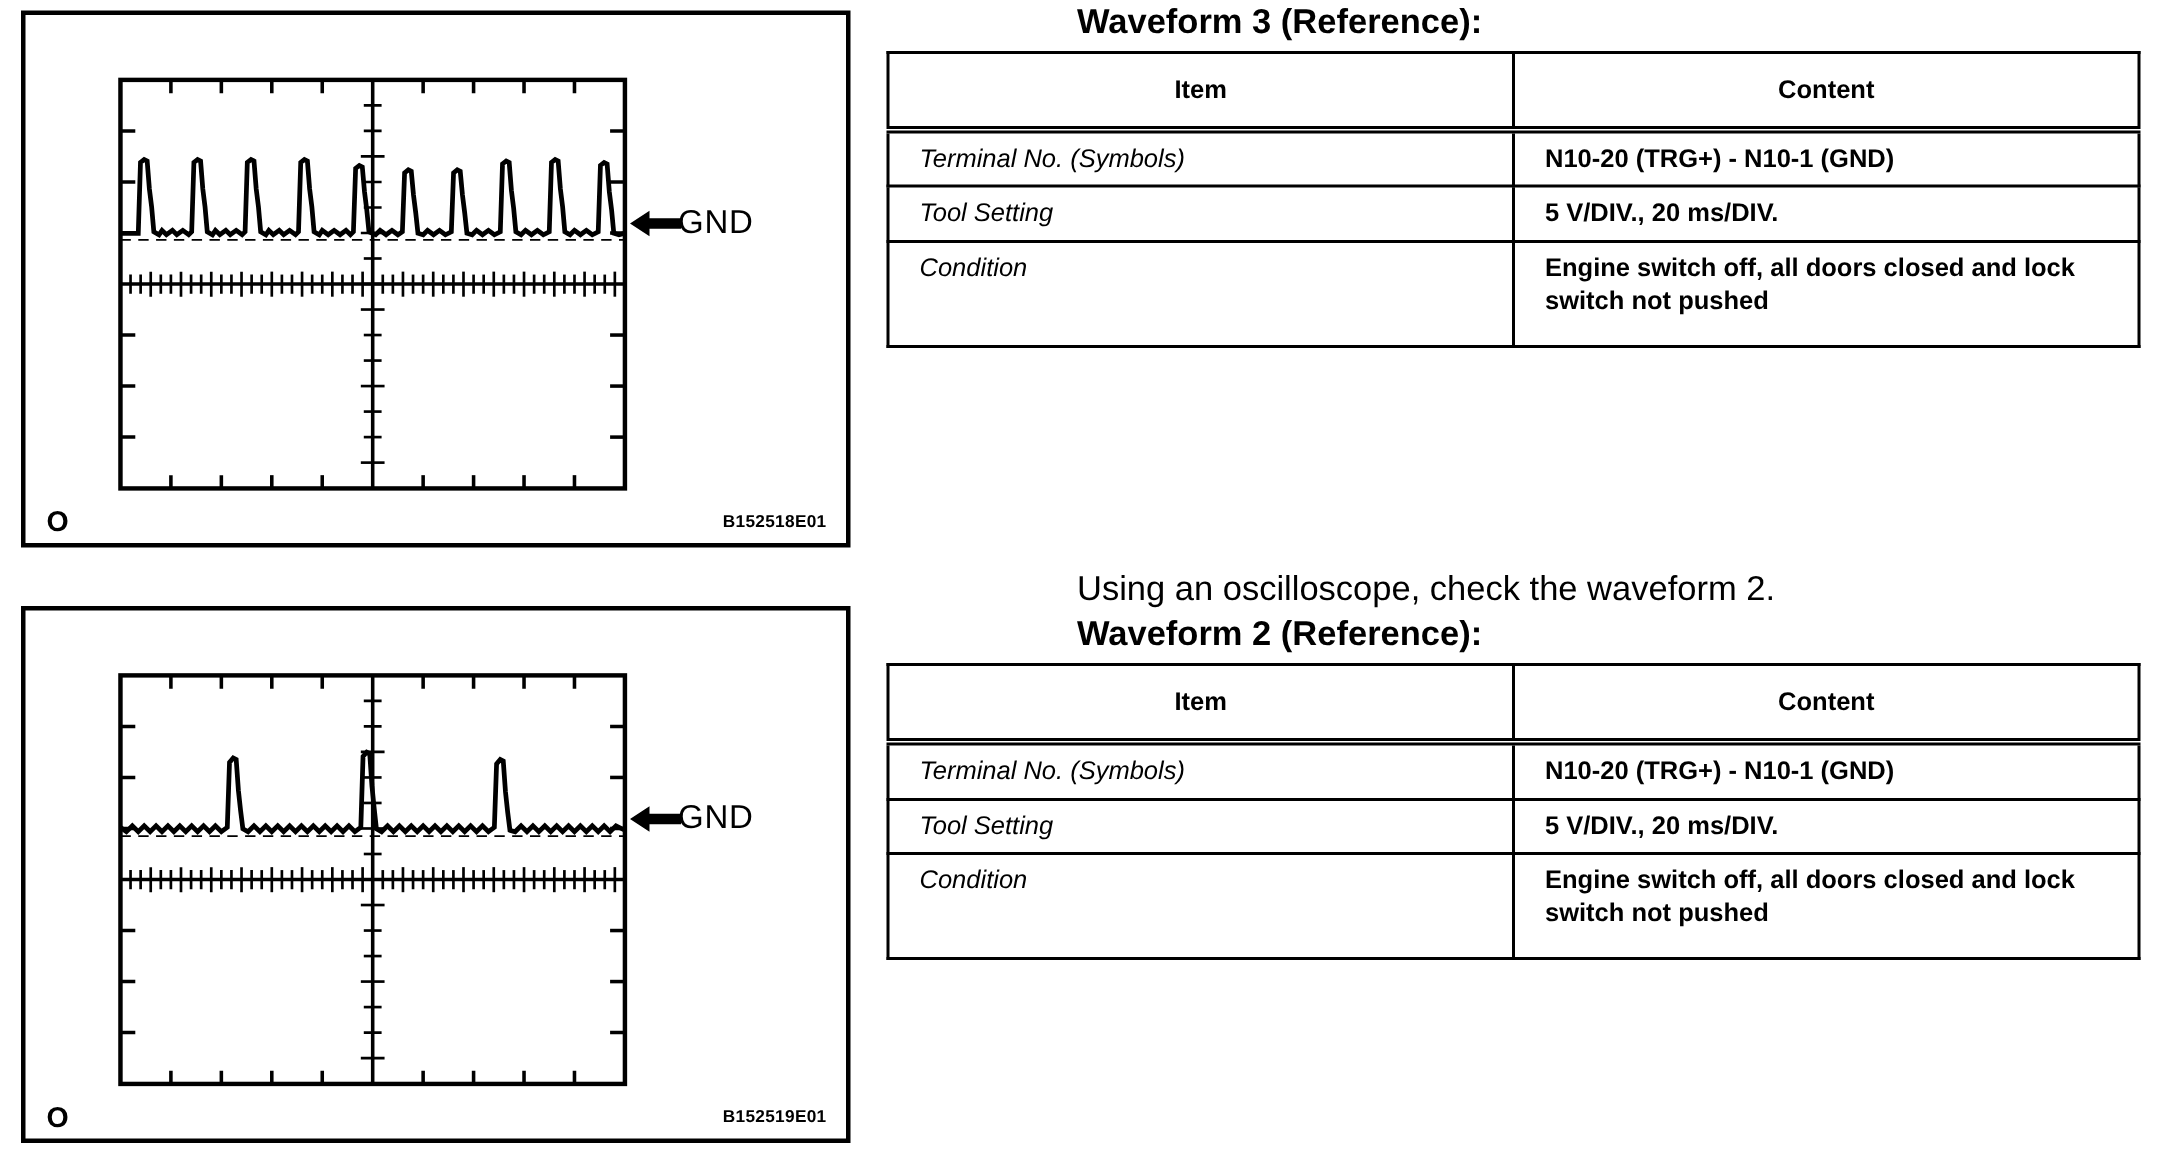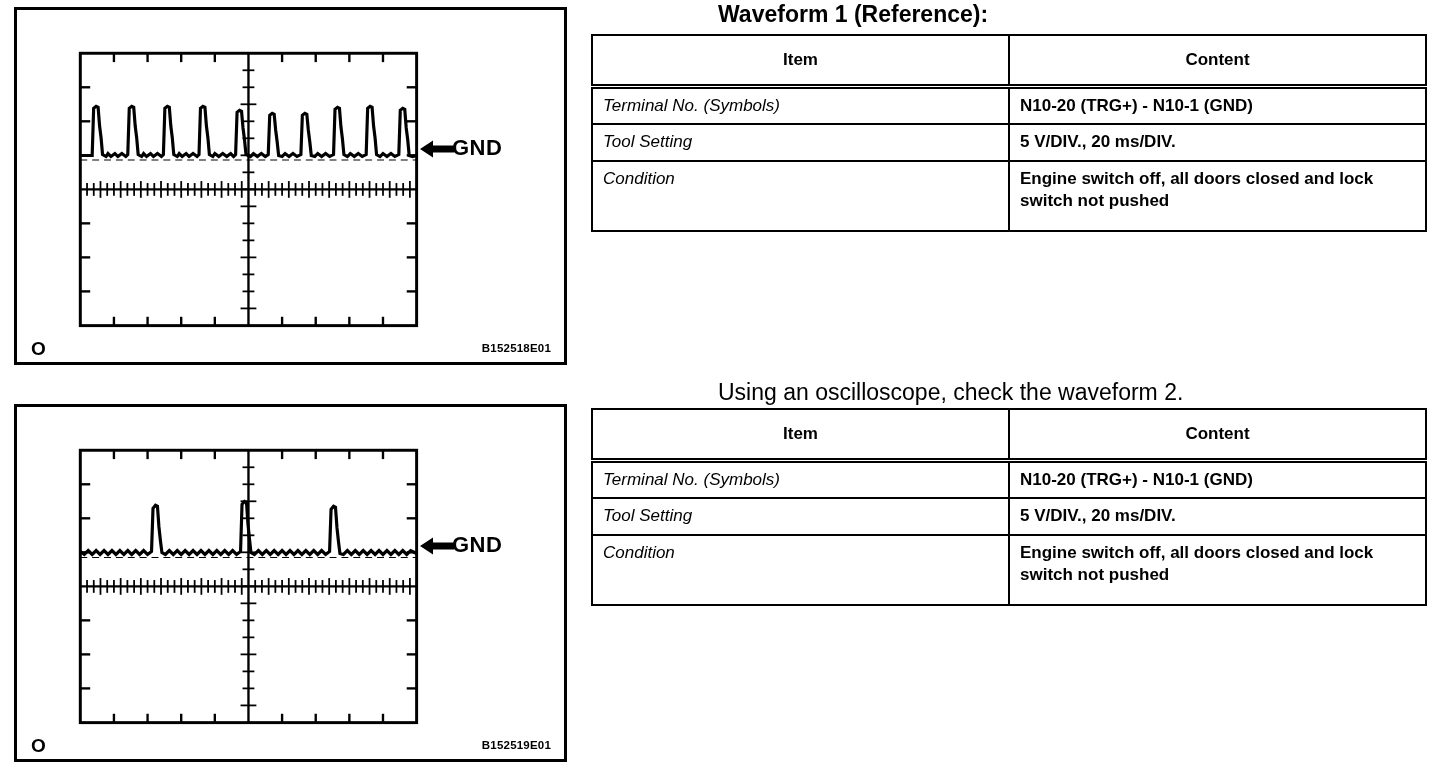--- a/index.html
+++ b/index.html
@@ -51,21 +51,20 @@
     letter-spacing: 0.2px;
     font-family: "Liberation Sans", sans-serif;
     padding-left: 12px;
   }
   .gnd-label {
     position: absolute;
     font-size: 22px;
     font-family: "Liberation Sans", sans-serif;
     letter-spacing: 0.5px;
     white-space: nowrap;
-    font-weight: bold;
   }
   #gnd-label-1 { left: 452px; top: 135px; }
   #gnd-label-2 { left: 452px; top: 532px; }
 
   .gnd-arrow {
     position: absolute;
   }
   #gnd-arrow-1 { left: 420px; top: 140px; }
   #gnd-arrow-2 { left: 420px; top: 537px; }
 
@@ -92,21 +91,21 @@
 
   table.ref-table {
     border-collapse: collapse;
     width: 836px;
     table-layout: fixed;
     background: #fff;
   }
   table.ref-table th,
   table.ref-table td {
     border: 2px solid #000;
-    padding: 6px 10px;
+    padding: 6px 20px;
     font-size: 17px;
     font-family: "Liberation Sans", sans-serif;
     vertical-align: top;
     line-height: 1.32;
   }
   table.ref-table th {
     text-align: center;
     font-weight: bold;
     height: 36px;
     vertical-align: middle;
@@ -394,21 +393,21 @@
   <span class="corner-zero">O</span>
   <span class="img-code">B152519E01</span>
 </div>
 
 <svg class="gnd-arrow" id="gnd-arrow-2" width="34" height="18" viewBox="0 0 34 18">
   <polygon points="0,9 13,0.5 13,5.5 34,5.5 34,12.5 13,12.5 13,17.5" fill="#000"></polygon>
 </svg>
 <span class="gnd-label" id="gnd-label-2">GND</span>
 
 <div class="right-block" id="right-block-1">
-  <p class="wave-title">Waveform 1 (Reference):</p>
+  <p class="wave-title">Waveform 3 (Reference):</p>
 
   <table class="ref-table">
     <thead>
       <tr>
         <th class="col-item">Item</th>
         <th class="col-content">Content</th>
       </tr>
     </thead>
     <tbody>
       <tr>
@@ -422,20 +421,21 @@
       <tr class="row-cond">
         <td class="col-item">Condition</td>
         <td class="col-content">Engine switch off, all doors closed and lock switch not pushed</td>
       </tr>
     </tbody>
   </table>
 </div>
 
 <div class="right-block" id="right-block-2">
   <p class="intro-line">Using an oscilloscope, check the waveform 2.</p>
+  <p class="wave-title">Waveform 2 (Reference):</p>
 
   <table class="ref-table">
     <thead>
       <tr>
         <th class="col-item">Item</th>
         <th class="col-content">Content</th>
       </tr>
     </thead>
     <tbody>
       <tr>

